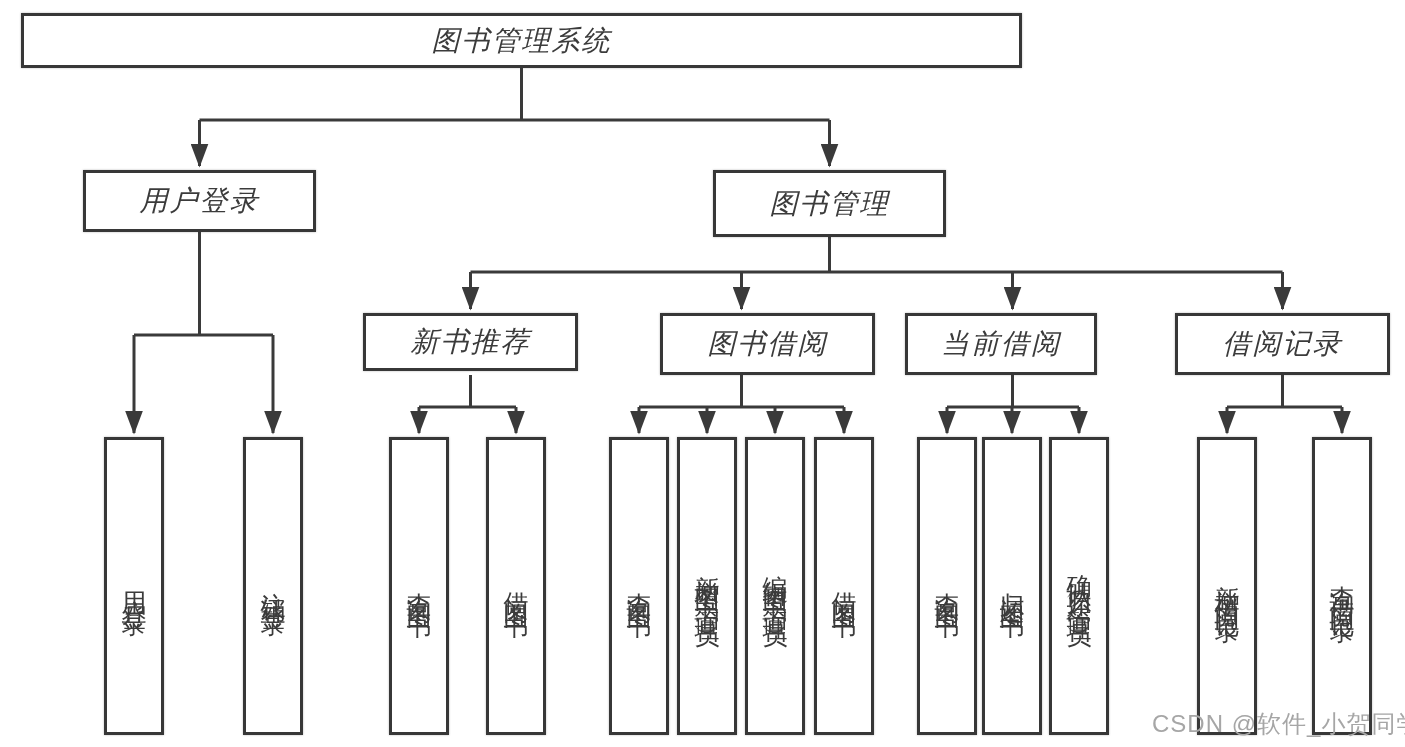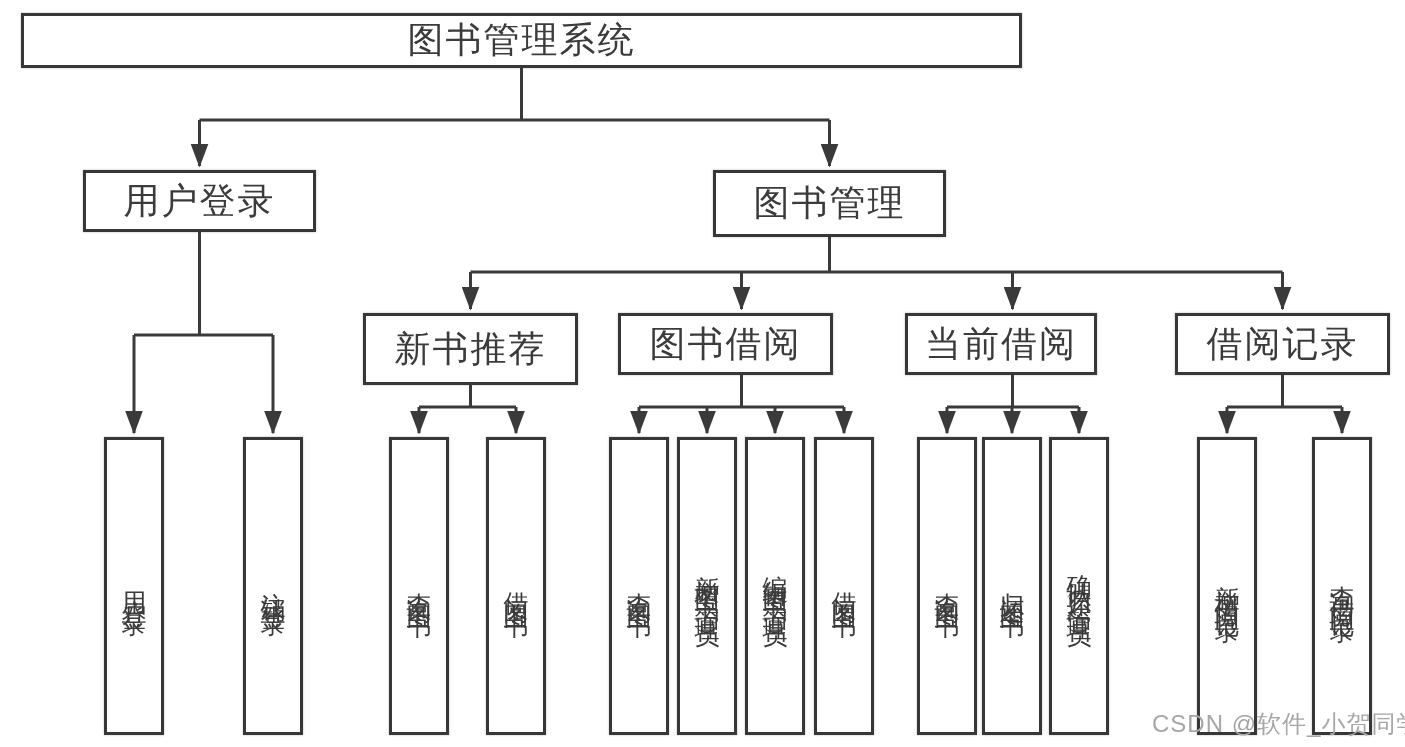--- a/index.html
+++ b/index.html
@@ -22,21 +22,21 @@
     box-sizing: border-box;
     border: 3px solid #373737;
     background: #ffffff;
     display: flex;
     align-items: center;
     justify-content: center;
     color: #3b3b3b;
     z-index: 2;
     box-shadow: 0 0 2px rgba(60,60,60,0.35);
   }
-  .node-h { font-size: 36px; letter-spacing: 2px; white-space: nowrap; }
+  .node-h { font-size: 28px; letter-spacing: 2px; white-space: nowrap; font-style: italic; }
   .leaf {
     position: absolute;
     box-sizing: border-box;
     border: 3px solid #373737;
     background: #ffffff;
     width: 60px;
     top: 437px;
     height: 298px;
     display: flex;
     align-items: center;
@@ -116,24 +116,24 @@
     <span>图书管理系统</span>
   </div>
 
   <div class="node node-h" style="left:83px; top:170px; width:233px; height:62px;">
     <span>用户登录</span>
   </div>
   <div class="node node-h" style="left:713px; top:170px; width:233px; height:67px;">
     <span>图书管理</span>
   </div>
 
-  <div class="node node-h" style="left:363px; top:313px; width:215px; height:72px;">
+  <div class="node node-h" style="left:363px; top:313px; width:215px; height:58px;">
     <span>新书推荐</span>
   </div>
-  <div class="node node-h" style="left:618px; top:313px; width:215px; height:62px;">
+  <div class="node node-h" style="left:660px; top:313px; width:215px; height:62px;">
     <span>图书借阅</span>
   </div>
   <div class="node node-h" style="left:905px; top:313px; width:192px; height:62px;">
     <span>当前借阅</span>
   </div>
   <div class="node node-h" style="left:1175px; top:313px; width:215px; height:62px;">
     <span>借阅记录</span>
   </div>
 
   <div class="leaf" style="left:104px;">

